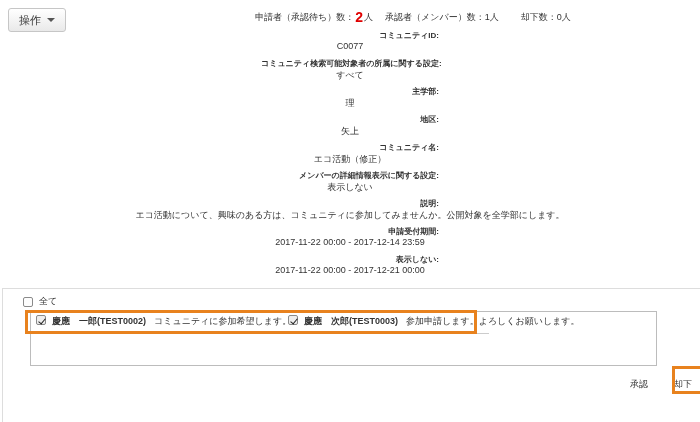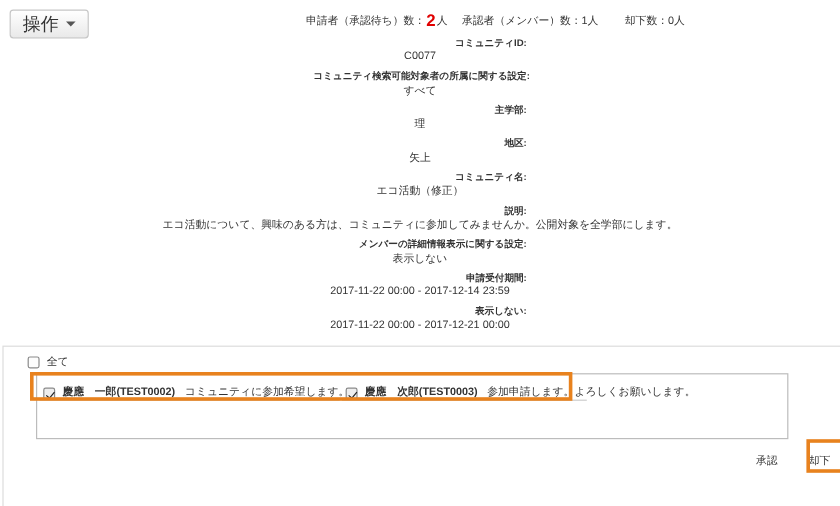--- a/index.html
+++ b/index.html
@@ -14,21 +14,21 @@
     font-family:"Liberation Sans","DejaVu Sans",sans-serif;
     font-size:9px;color:#333;
     position:relative;
   }
   
   .action-btn{
     position:absolute;left:8px;top:8px;height:24px;
     display:inline-flex;align-items:center;gap:6px;
     padding:0 10px;border:1px solid #c6c6c6;border-radius:3px;
     background:linear-gradient(#ffffff,#e9e9e9);
-    color:#333;font-size:15px;cursor:pointer;
+    color:#333;font-size:11px;cursor:pointer;
   }
   .caret{
     width:0;height:0;display:inline-block;
     border-left:4px solid transparent;border-right:4px solid transparent;
     border-top:4px solid #555;
   }
   
   .summary{
     position:absolute;left:255px;top:8px;height:18px;
     display:flex;align-items:center;white-space:nowrap;
@@ -61,21 +61,21 @@
     position:absolute;left:20px;top:6px;
     display:flex;align-items:center;gap:6px;justify-content:center;
   }
   .list-box{
     position:absolute;left:27px;top:22px;width:627px;height:55px;
     border:1px solid #bcbcbc;box-sizing:border-box;background:#fff;
     overflow:hidden;
   }
   .entries{display:flex;gap:2px;padding:3px 0 0 2px;}
   .entry{
-    display:flex;align-items:flex-end;gap:6px;
+    display:flex;align-items:flex-start;gap:6px;
     height:19px;padding-left:3px;box-sizing:border-box;
     border-bottom:1px solid #ccc;flex:none;
   }
   .entry-1{width:250px;}
   .entry-2{width:204px;}
   .entry .name{font-weight:bold;white-space:nowrap;}
   .entry .msg{white-space:nowrap;margin-left:2px;}
   
   input[type="checkbox"]{
     appearance:none;-webkit-appearance:none;
@@ -140,26 +140,26 @@
   </div>
   <div class="drow">
     <div class="dlabel">地区:</div>
     <div class="dvalue">矢上</div>
   </div>
   <div class="drow">
     <div class="dlabel">コミュニティ名:</div>
     <div class="dvalue">エコ活動（修正）</div>
   </div>
   <div class="drow">
+    <div class="dlabel">メンバーの詳細情報表示に関する設定:</div>
+    <div class="dvalue">表示しない</div>
+  </div>
+  <div class="drow">
     <div class="dlabel">説明:</div>
     <div class="dvalue">エコ活動について、興味のある方は、コミュニティに参加してみませんか。公開対象を全学部にします。</div>
-  </div>
-  <div class="drow">
-    <div class="dlabel">メンバーの詳細情報表示に関する設定:</div>
-    <div class="dvalue">表示しない</div>
   </div>
   <div class="drow">
     <div class="dlabel">申請受付期間:</div>
     <div class="dvalue">2017-11-22 00:00 - 2017-12-14 23:59</div>
   </div>
   <div class="drow">
     <div class="dlabel">表示しない:</div>
     <div class="dvalue">2017-11-22 00:00 - 2017-12-21 00:00</div>
   </div>
 </div>

